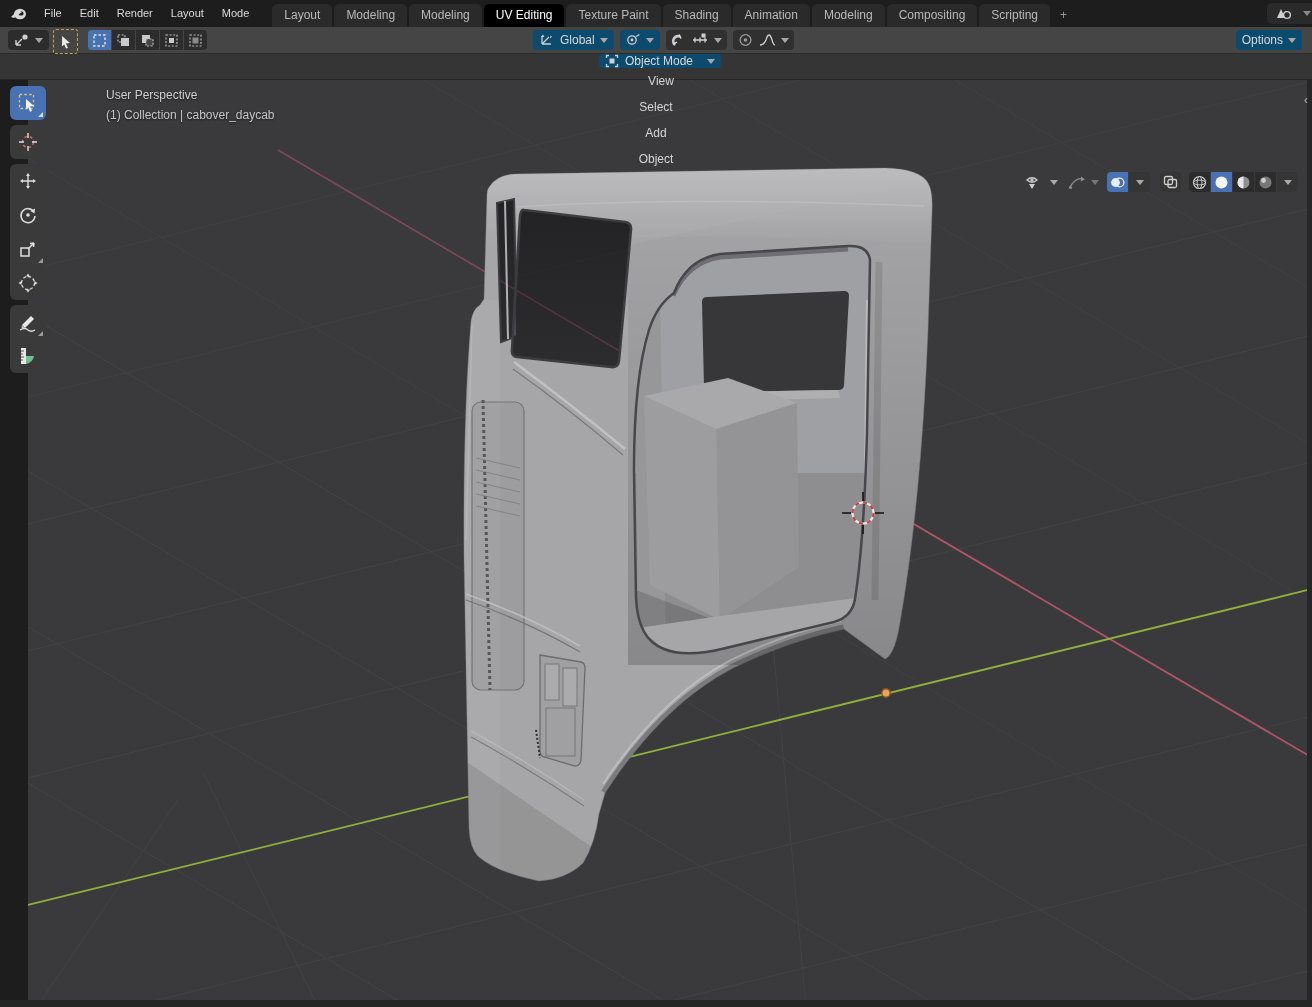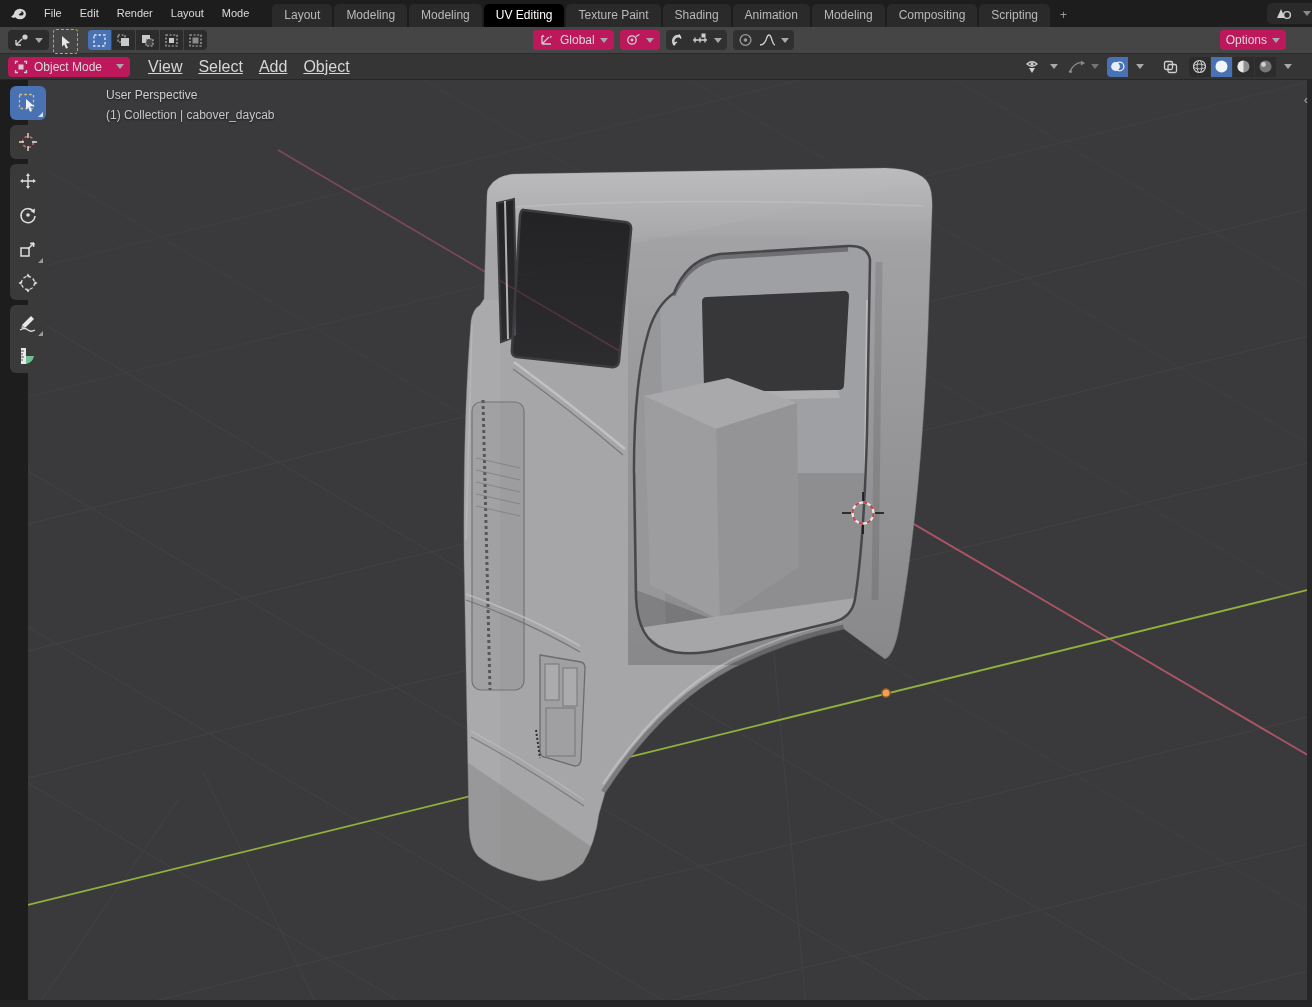--- a/index.html
+++ b/index.html
@@ -12,30 +12,30 @@
   .menu-item{padding:0 9px;font-size:11px;color:#dcdcdc;line-height:27px;cursor:default;}
   #tabs{display:flex;align-items:flex-end;height:27px;margin-left:14px;}
   .tab{font-size:12px;color:#b9b9b9;background:#2a2a2a;padding:4px 12px 5px 12px;margin-right:2px;
        border-radius:5px 5px 0 0;line-height:14px;}
   .tab.active{background:#000000;color:#fff;}
   .tab.plus{background:transparent;color:#9a9a9a;padding:4px 8px 5px 8px;}
   #scene-cluster{position:absolute;right:-4px;top:3px;width:44px;height:21px;background:#2a2a2a;
        border-radius:5px 0 0 5px;display:flex;align-items:center;padding-left:5px;}
   
   #toolrow{left:0;top:27px;width:1312px;height:27px;background:#454545;z-index:29;border-bottom:1px solid #2b2b2b;box-sizing:border-box;}
-  .pillbtn{background:#be185d;border-radius:4px;display:inline-flex;align-items:center;height:20px;padding:0 6px;font-size:12px;color:#d9d9d9;}
+  .pillbtn{background:#0c4a6e;border-radius:4px;display:inline-flex;align-items:center;height:20px;padding:0 6px;font-size:12px;color:#d9d9d9;}
   .caret{width:0;height:0;border-left:4px solid transparent;border-right:4px solid transparent;border-top:5px solid #a8a8a8;margin-left:5px;}
   .caret.dim{border-top-color:#8a8a8a;}
   .selmode{width:23px;height:20px;background:#2c2c2c;display:inline-flex;align-items:center;justify-content:center;margin-right:1px;}
   .selmode.first{border-radius:4px 0 0 4px;}
   .selmode.last{border-radius:0 4px 4px 0;margin-right:0;}
   .selmode.on{background:var(--accent);}
   
-  #vpheader{left:0;top:54px;width:1312px;height:26px;background:#353535;z-index:28;border-bottom:1px solid #272727;box-sizing:border-box;display:flex;align-items:center;}
-  .hdr-menu{font-size:16px;color:#d6d6d6;padding:0 8px;line-height:26px;text-decoration:underline;}
+  #vpheader{left:0;top:54px;width:1312px;height:26px;background:#353535;z-index:28;border-bottom:1px solid #272727;box-sizing:border-box;display:flex;align-items:center;flex-direction:column;}
+  .hdr-menu{font-size:12px;color:#d6d6d6;padding:0 8px;line-height:26px;}
   .iconbtn{width:21px;height:20px;display:inline-flex;align-items:center;justify-content:center;background:#2c2c2c;}
   .iconbtn.on{background:var(--accent);}
   .icongroup{display:inline-flex;border-radius:4px;overflow:hidden;margin-left:8px;}
   .icongroup .iconbtn{margin-right:1px;}
   .icongroup .iconbtn:last-child{margin-right:0;}
   
   #viewport{left:0;top:80px;width:1312px;height:927px;background:var(--vp-bg);z-index:1;margin-left:28px;}
   #vp-svg{position:absolute;left:0;top:0;}
   .ov-text{position:absolute;font-size:12px;color:#d0d0d0;text-shadow:0 1px 2px rgba(0,0,0,.6);z-index:5;}
   
@@ -181,21 +181,21 @@
       </span>
       <span style="display:inline-flex;align-items:center;margin-left:6px;">
         <svg width="17" height="14" viewBox="0 0 17 14">
           <path d="M1,12 Q5,12 7,7 Q8.5,2 10,2 Q11.5,2 13,7 Q14.5,12 16,12" fill="none" stroke="#d0d0d0" stroke-width="1.3"></path>
         </svg>
         <span class="caret"></span>
       </span>
     </span>
   </div>
 
-  <div class="abs" style="right:26px;top:3px;">
+  <div class="abs" style="right:10px;top:3px;">
     <span class="pillbtn">
         <span>Options</span>
         <span class="caret"></span>
       </span>
   </div>
 </div>
 
 <div id="vpheader" class="abs">
   <span class="pillbtn" style="margin-left:8px;">
     <svg width="14" height="14" viewBox="0 0 14 14">

